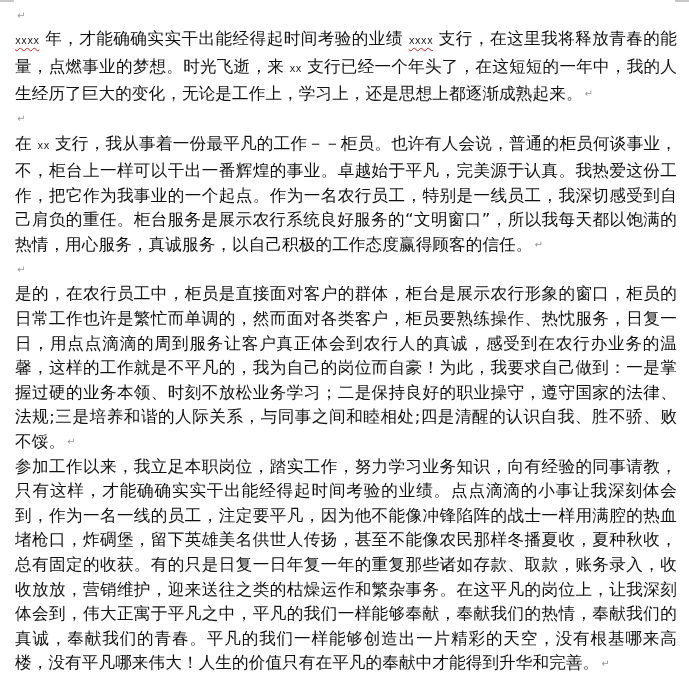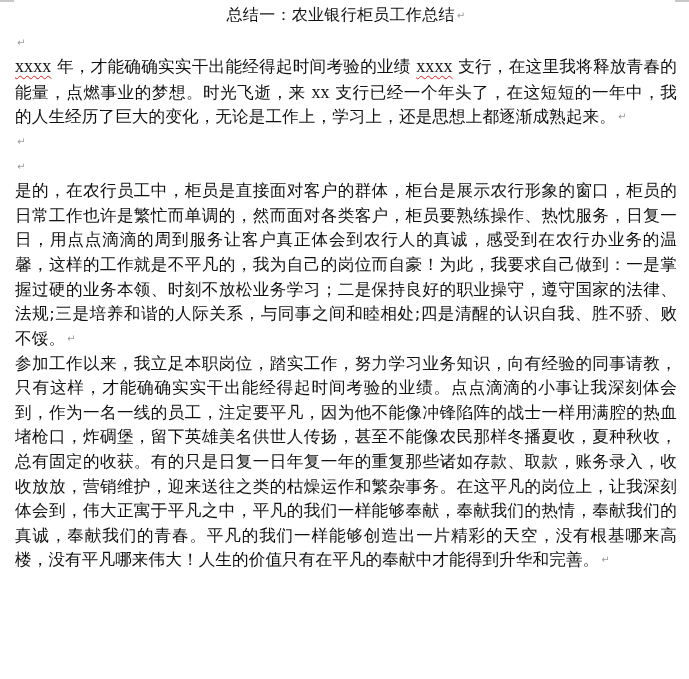--- a/index.html
+++ b/index.html
@@ -55,44 +55,42 @@
       text-align: justify;
       text-justify: inter-ideograph;
       letter-spacing: 0.1px;
       margin: 0;
     }
     .para-gap {
       height: 24.6px;
       line-height: 24.6px;
     }
     .placeholder {
-      font-family: Liberation Serif, serif;
-      font-size: 18px;
+      font-family: Liberation Mono, monospace;
+      font-size: 10px;
     }
     .spell-error {
       text-decoration: underline wavy #d02020;
       text-decoration-thickness: 1px;
       text-underline-offset: 3px;
     }
   </style>
 </head>
 <body>
 
 <div class="corner-mark left"></div>
 <div class="corner-mark right"></div>
 
 <div class="page">
-  <div class="title">
-    <span>总结一：农业银行柜员工作总结</span><span class="pilcrow">↵</span>
-  </div>
 
   <div class="empty-para">
     <span class="pilcrow">↵</span>
   </div>
 
   <p class="para"><span class="placeholder spell-error">xxxx</span><span> 年，才能确确实实干出能经得起时间考验的业绩 </span><span class="placeholder spell-error">xxxx</span><span> 支行，在这里我将释放青春的能量，点燃事业的梦想。时光飞逝，来 </span><span class="placeholder">xx</span><span> 支行已经一个年头了，在这短短的一年中，我的人生经历了巨大的变化，无论是工作上，学习上，还是思想上都逐渐成熟起来。</span><span class="pilcrow">↵</span></p>
   <div class="para-gap"><span class="pilcrow">↵</span></div>
 
+  <p class="para"><span>在 </span><span class="placeholder">xx</span><span> 支行，我从事着一份最平凡的工作－－柜员。也许有人会说，普通的柜员何谈事业，不，柜台上一样可以干出一番辉煌的事业。卓越始于平凡，完美源于认真。我热爱这份工作，把它作为我事业的一个起点。作为一名农行员工，特别是一线员工，我深切感受到自己肩负的重任。柜台服务是展示农行系统良好服务的“文明窗口”，所以我每天都以饱满的热情，用心服务，真诚服务，以自己积极的工作态度赢得顾客的信任。</span><span class="pilcrow">↵</span></p>
   <div class="para-gap"><span class="pilcrow">↵</span></div>
 
   <p class="para"><span>是的，在农行员工中，柜员是直接面对客户的群体，柜台是展示农行形象的窗口，柜员的日常工作也许是繁忙而单调的，然而面对各类客户，柜员要熟练操作、热忱服务，日复一日，用点点滴滴的周到服务让客户真正体会到农行人的真诚，感受到在农行办业务的温馨，这样的工作就是不平凡的，我为自己的岗位而自豪！为此，我要求自己做到：一是掌握过硬的业务本领、时刻不放松业务学习；二是保持良好的职业操守，遵守国家的法律、法规;三是培养和谐的人际关系，与同事之间和睦相处;四是清醒的认识自我、胜不骄、败不馁。</span><span class="pilcrow">↵</span></p>
   <p class="para"><span>参加工作以来，我立足本职岗位，踏实工作，努力学习业务知识，向有经验的同事请教，只有这样，才能确确实实干出能经得起时间考验的业绩。点点滴滴的小事让我深刻体会到，作为一名一线的员工，注定要平凡，因为他不能像冲锋陷阵的战士一样用满腔的热血堵枪口，炸碉堡，留下英雄美名供世人传扬，甚至不能像农民那样冬播夏收，夏种秋收，总有固定的收获。有的只是日复一日年复一年的重复那些诸如存款、取款，账务录入，收收放放，营销维护，迎来送往之类的枯燥运作和繁杂事务。在这平凡的岗位上，让我深刻体会到，伟大正寓于平凡之中，平凡的我们一样能够奉献，奉献我们的热情，奉献我们的真诚，奉献我们的青春。平凡的我们一样能够创造出一片精彩的天空，没有根基哪来高楼，没有平凡哪来伟大！人生的价值只有在平凡的奉献中才能得到升华和完善。</span><span class="pilcrow">↵</span></p>
 </div>
 
 </body></html>

